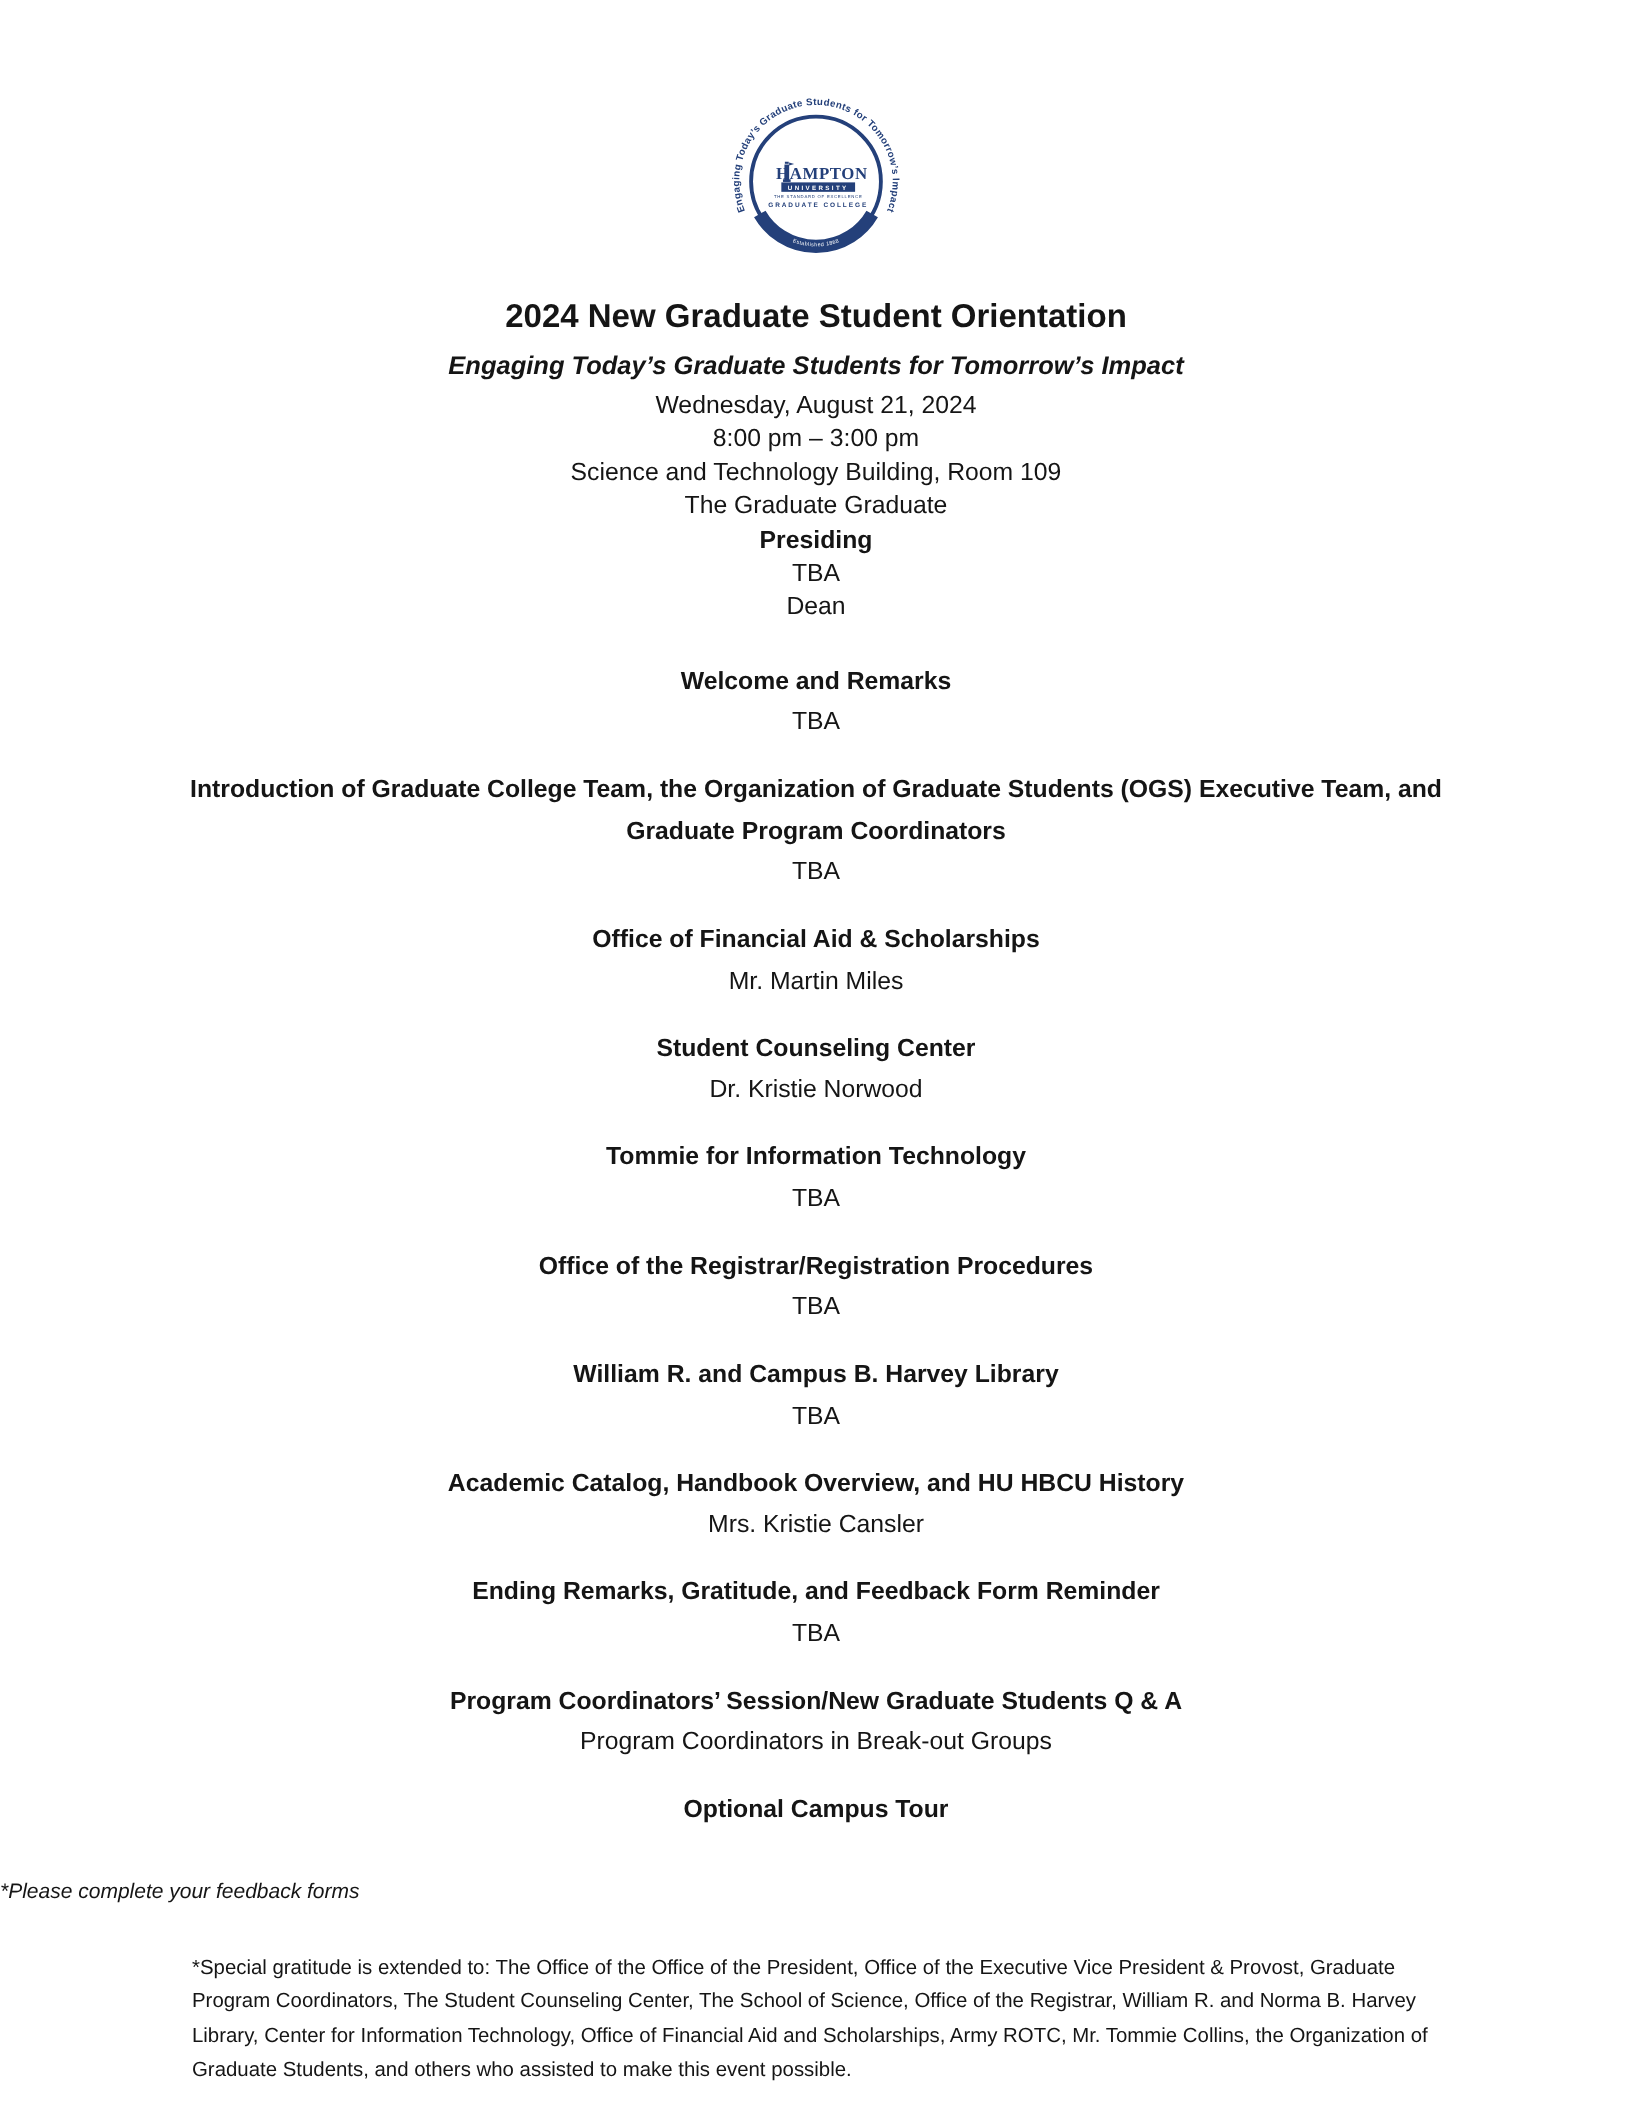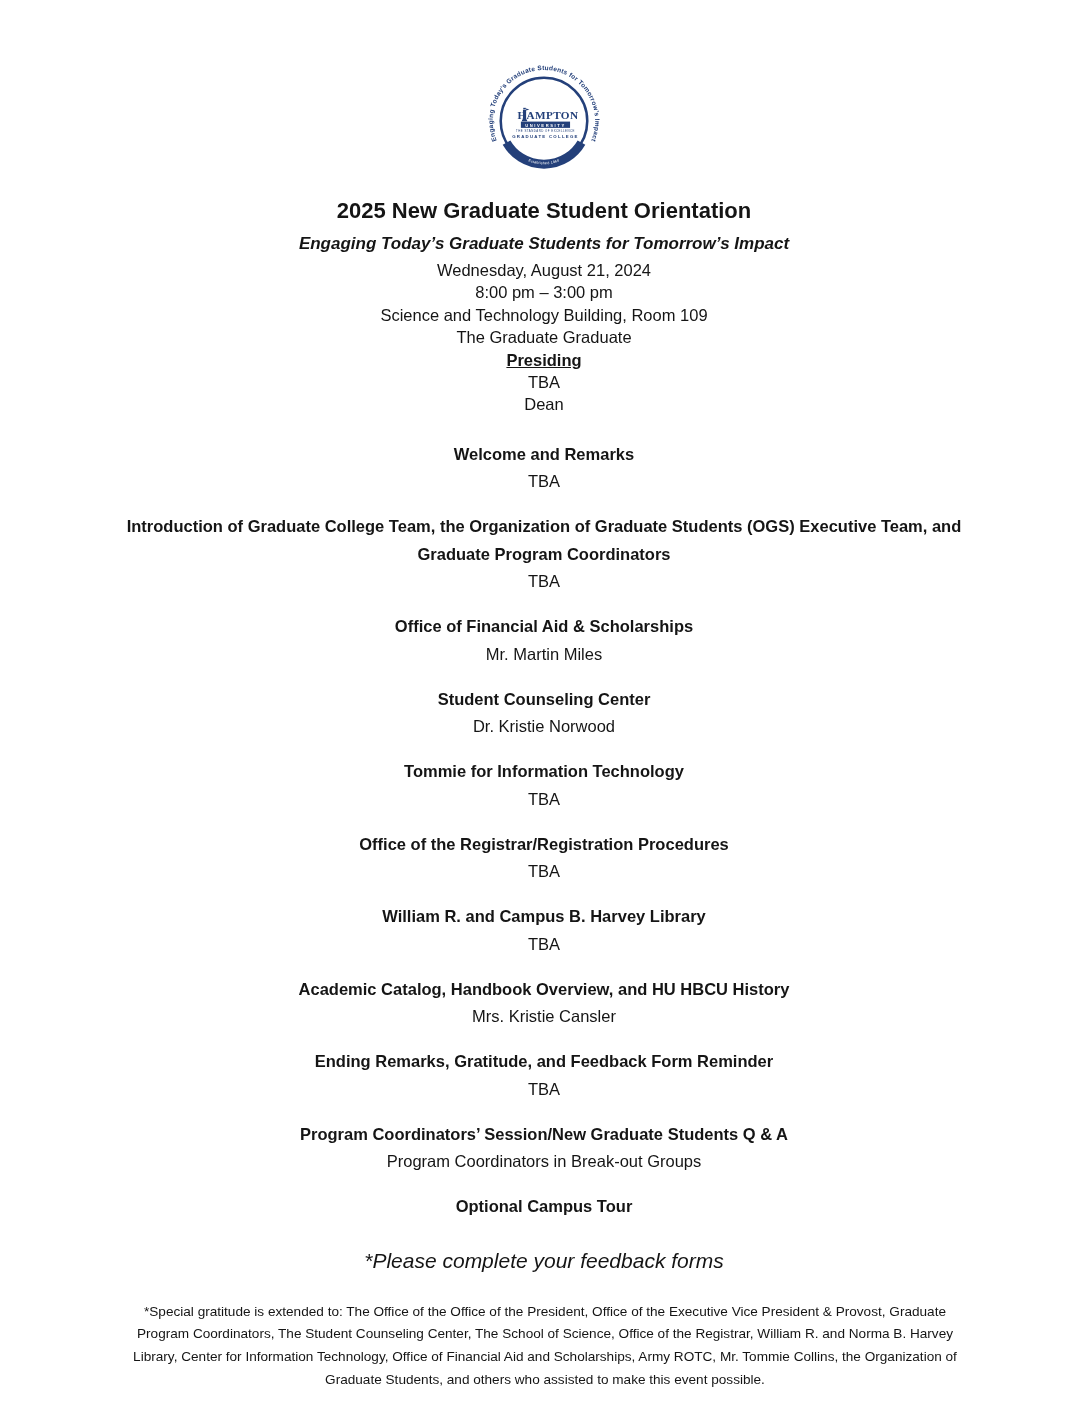--- a/index.html
+++ b/index.html
@@ -17,37 +17,37 @@
   .logo-row { display: flex; justify-content: center; margin-bottom: 16px; }
   .seal { width: 118px; height: 118px; }
   .seal text { font-family: "Liberation Sans", sans-serif; }
   .seal .serif { font-family: "Liberation Serif", serif; }
 
   
   .header { text-align: center; }
   .title   { font-size: 22px; font-weight: 700; line-height: 30px; margin-bottom: 6px; }
   .tagline { font-size: 17px; font-weight: 700; font-style: italic; line-height: 24px; margin-bottom: 3px; }
   .info    { font-size: 16.5px; line-height: 22.4px; }
-  .bold    { font-weight: 700; text-decoration: underline; }
+  .bold    { font-weight: 700; }
 
   
   .agenda { margin: 25px auto 0 auto; max-width: 872px; text-align: center; }
   .item { margin-bottom: 17.5px; }
   .item.gap-lg { }
   .item-title     { font-size: 16.5px; font-weight: 700; line-height: 27.5px; }
   .item-presenter { font-size: 16.5px; line-height: 27.5px; }
 
-  .note { text-align: center; font-size: 21px; font-style: italic; line-height: 27px; margin-top: 26px; }
+  .note { text-align: left; font-size: 14px; font-style: italic; line-height: 27px; margin-top: 26px; }
 
   
   .footer {
     margin: 27px 126px 0 128px;
     font-size: 13.6px;
     line-height: 22.6px;
-    text-align: center;
+    text-align: left;
   }
 </style>
 </head>
 <body>
 
 <div class="page">
 
   <div class="logo-row">
     <svg class="seal" viewBox="0 0 120 120" aria-hidden="true">
       <defs>
@@ -75,21 +75,21 @@
 
       <text x="64" y="58" text-anchor="middle" class="serif" font-size="11.4" font-weight="600" fill="#24407a" letter-spacing="0.4">HAMPTON</text>
       <rect x="36.5" y="60.6" width="50" height="6.4" fill="#24407a"></rect>
       <text x="61.5" y="65.6" text-anchor="middle" font-size="4.2" font-weight="700" fill="#ffffff" letter-spacing="1.6">UNIVERSITY</text>
       <text x="61.5" y="71.4" text-anchor="middle" font-size="2.9" fill="#24407a" letter-spacing="0.5">THE STANDARD OF EXCELLENCE</text>
       <text x="61.5" y="77.6" text-anchor="middle" font-size="4.4" font-weight="700" fill="#24407a" letter-spacing="1.3">GRADUATE COLLEGE</text>
     </svg>
   </div>
 
   <div class="header">
-    <div class="title">2025 New Graduate Student Orientation</div>
+    <div class="title">2024 New Graduate Student Orientation</div>
     <div class="tagline">Engaging Today’s Graduate Students for Tomorrow’s Impact</div>
     <div class="info">Wednesday, August 21, 2024</div>
     <div class="info">8:00 pm – 3:00 pm</div>
     <div class="info">Science and Technology Building, Room 109</div>
     <div class="info">The Graduate Graduate</div>
     <div class="info bold">Presiding</div>
     <div class="info">TBA</div>
     <div class="info">Dean</div>
   </div>
 

